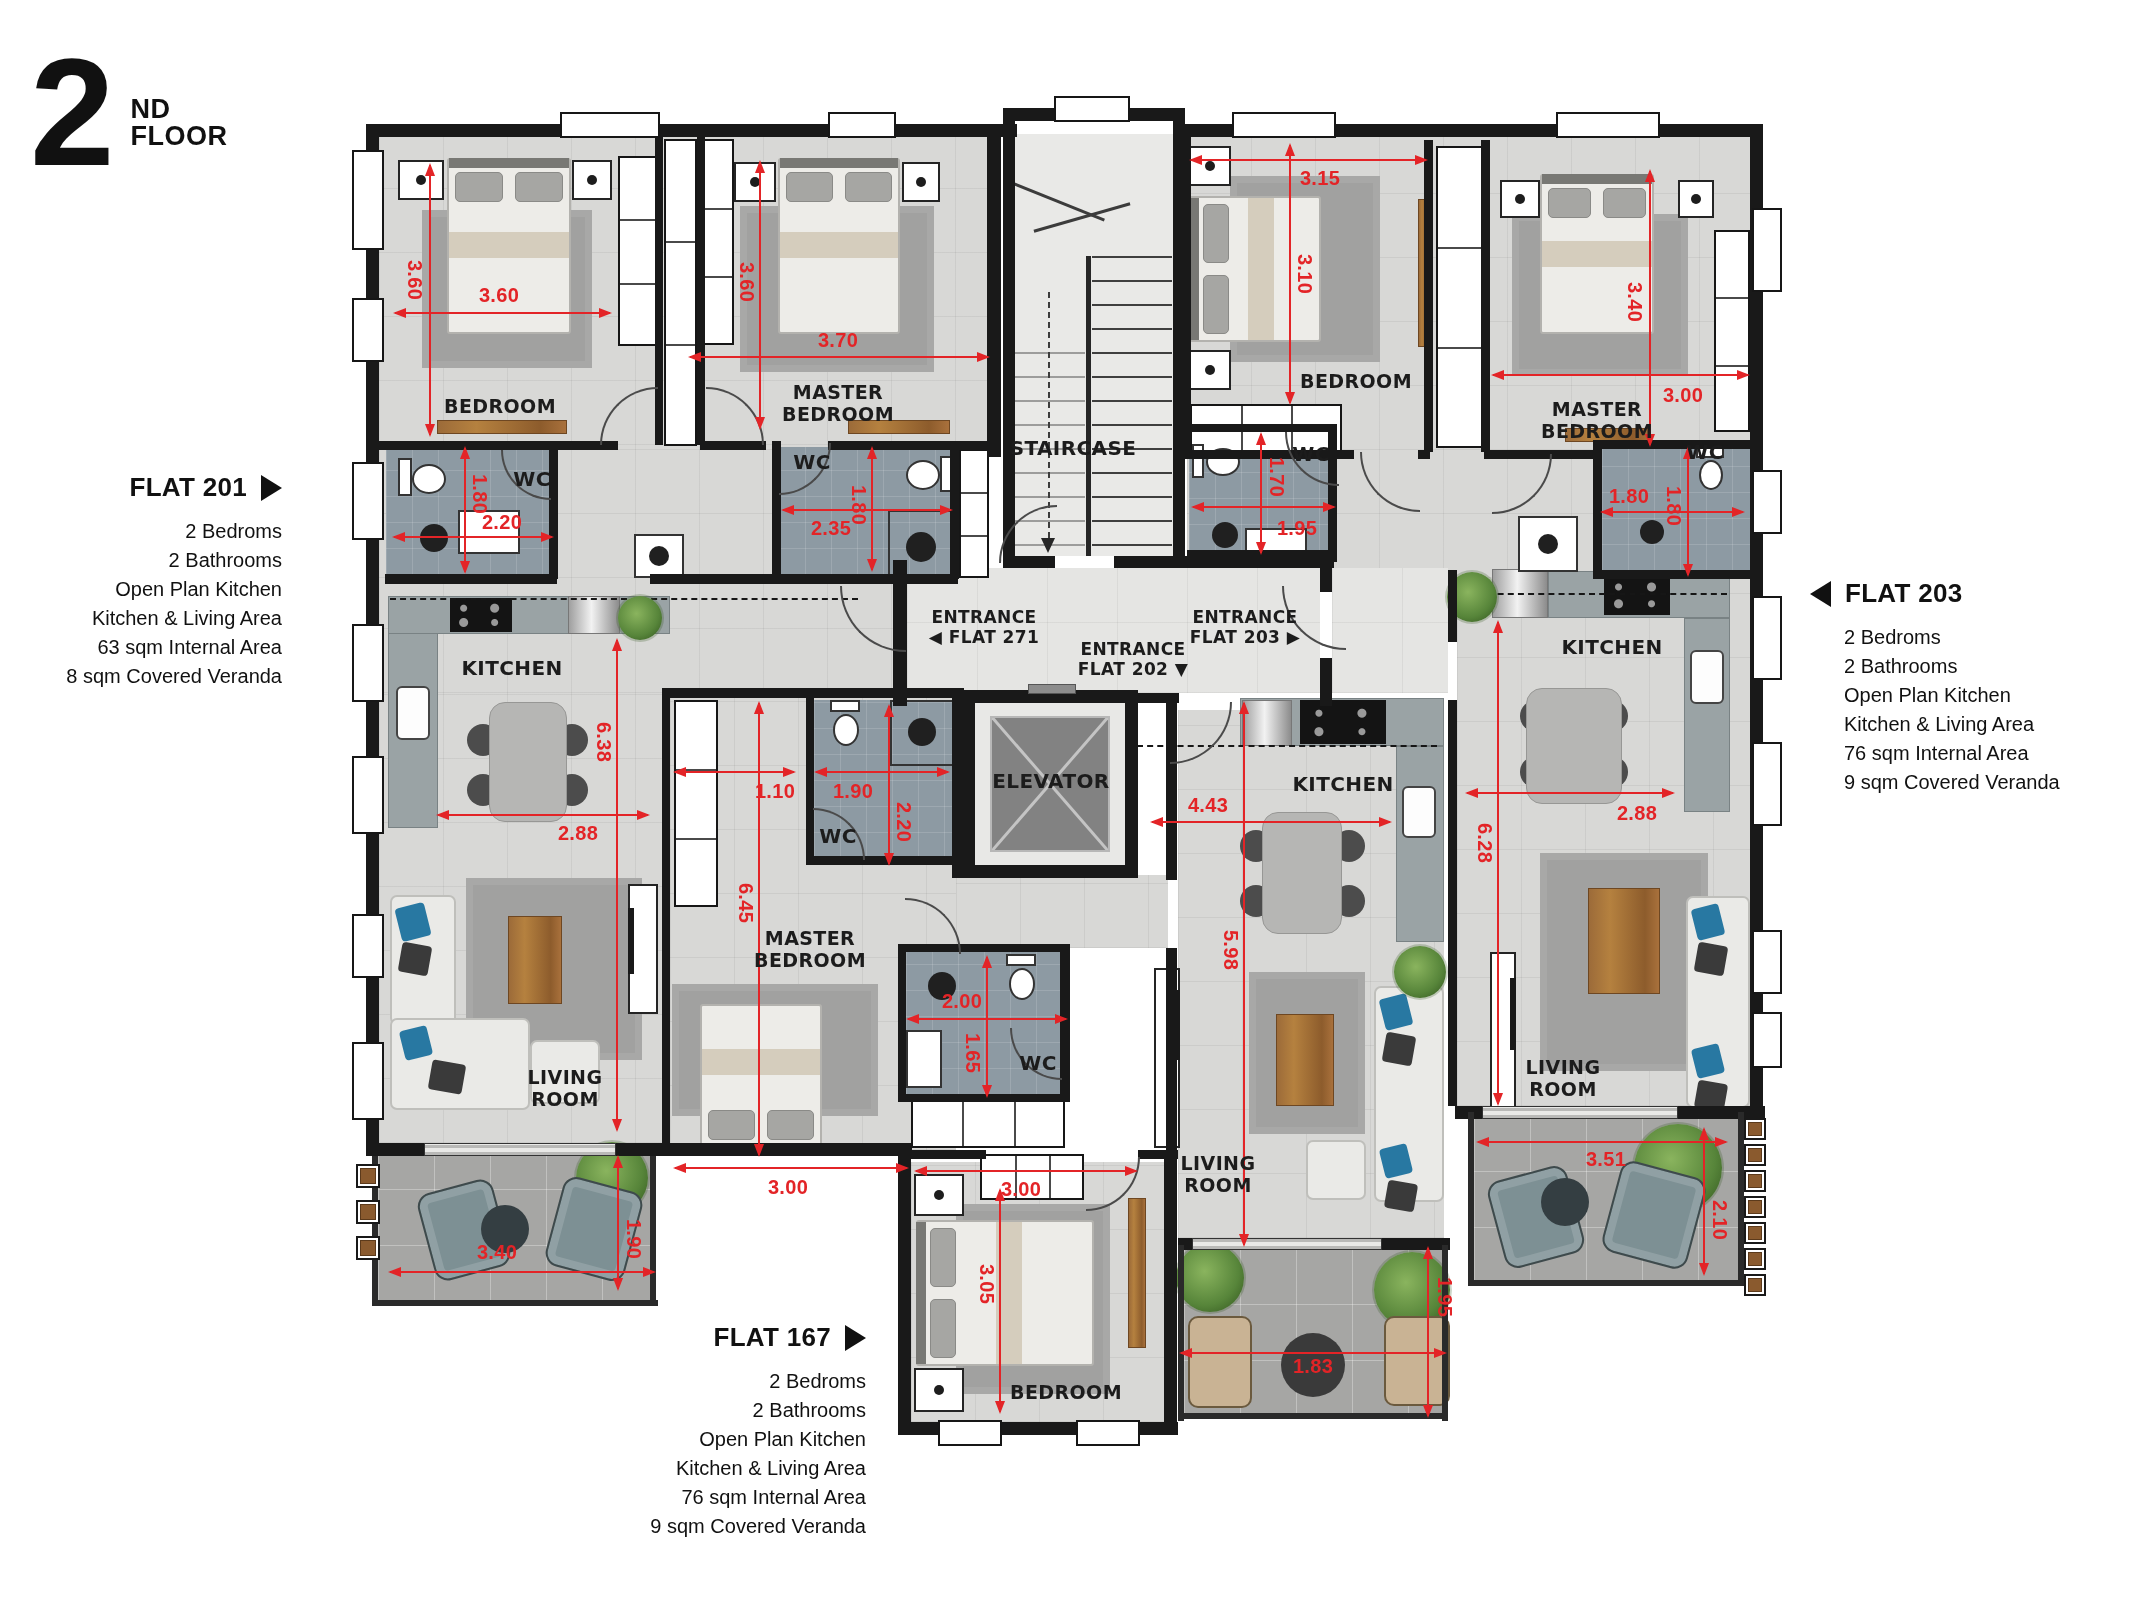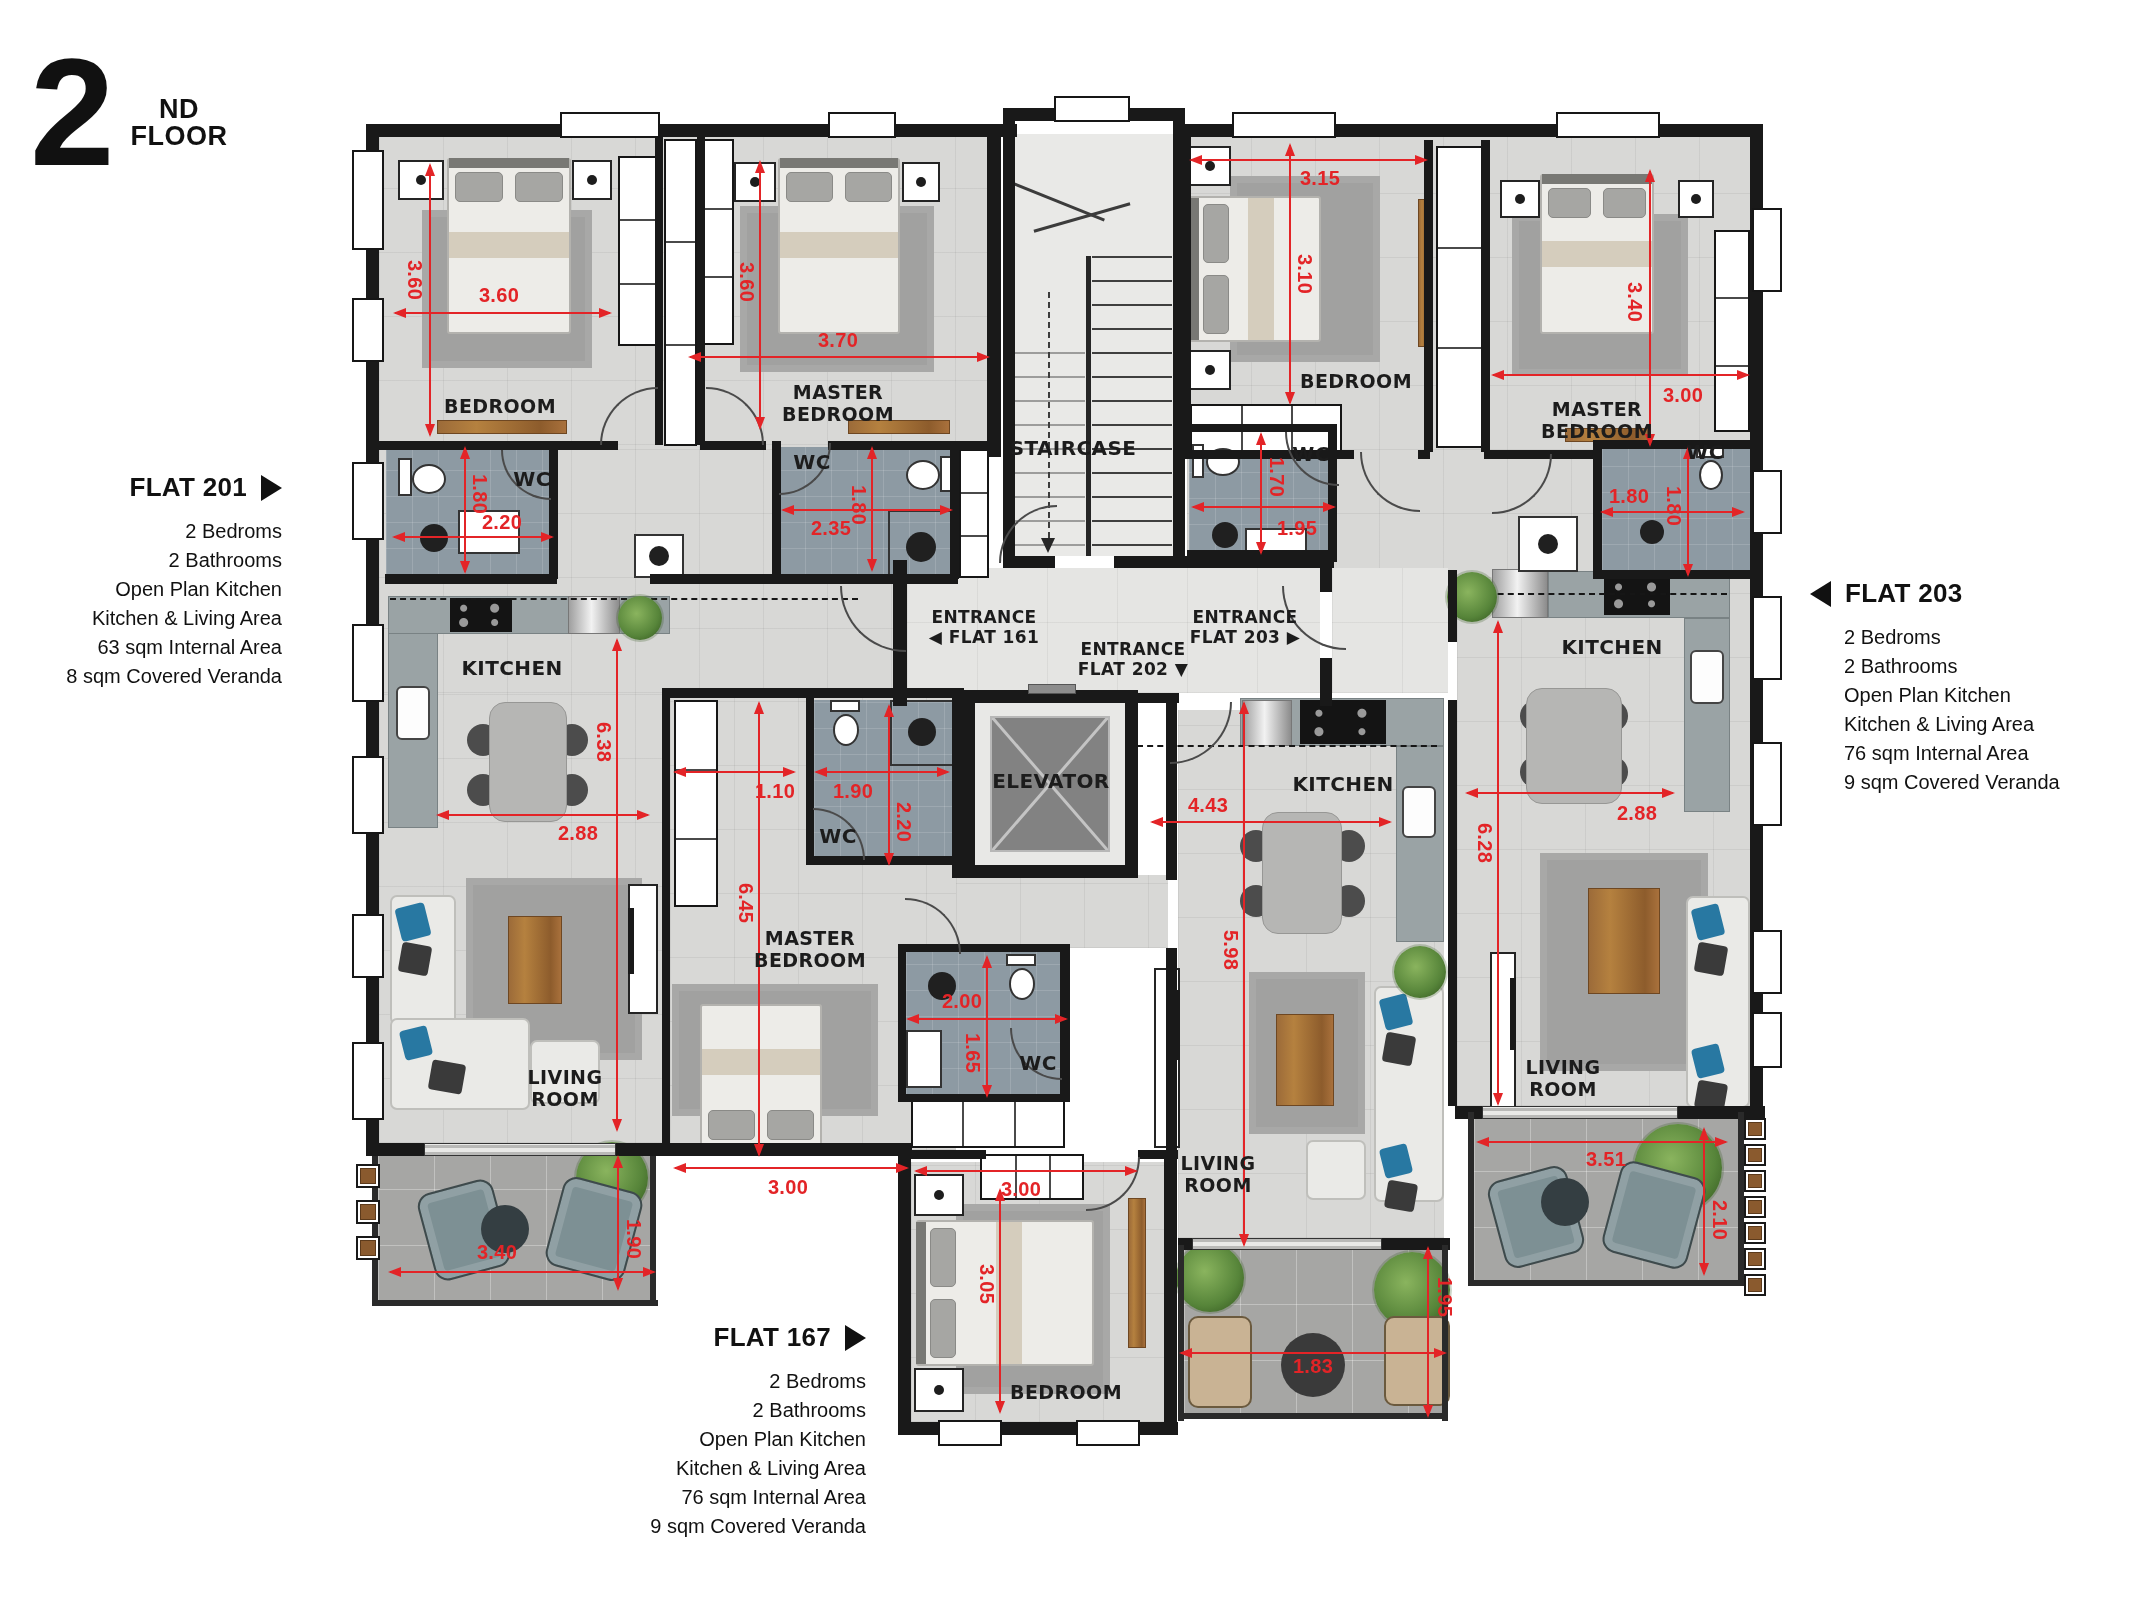--- a/index.html
+++ b/index.html
@@ -70,21 +70,21 @@
   .ar{width:0;height:0;}
   .ar.l{border-top:5px solid transparent;border-bottom:5px solid transparent;border-right:13px solid #e32427;}
   .ar.r{border-top:5px solid transparent;border-bottom:5px solid transparent;border-left:13px solid #e32427;}
   .ar.u{border-left:5px solid transparent;border-right:5px solid transparent;border-bottom:13px solid #e32427;}
   .ar.d{border-left:5px solid transparent;border-right:5px solid transparent;border-top:13px solid #e32427;}
   
   .room-label{font-family:"DejaVu Sans","Liberation Sans",sans-serif;color:#1c1c1c;font-weight:bold;text-align:center;transform:translate(-50%,-50%);white-space:nowrap;letter-spacing:.4px;}
   
   #title{position:absolute;left:30px;top:52px;display:flex;}
   #title .big{font-size:152px;font-weight:800;line-height:120px;color:#111;}
-  #title .col{margin-left:16px;margin-top:44px;font-size:27px;font-weight:bold;color:#111;line-height:27px;letter-spacing:.5px;text-align:center;}
+  #title .col{margin-left:16px;margin-top:44px;font-size:27px;font-weight:bold;color:#111;line-height:27px;letter-spacing:.5px;}
   .flat-info{position:absolute;color:#111;}
   .flat-info .hdr{display:flex;align-items:center;font-size:26px;font-weight:bold;letter-spacing:.3px;}
   .flat-info .details{margin-top:14px;font-size:20px;line-height:29px;}
   .tri{width:0;height:0;}
   .tri.r{border-top:13px solid transparent;border-bottom:13px solid transparent;border-left:21px solid #111;margin-left:14px;}
   .tri.l{border-top:13px solid transparent;border-bottom:13px solid transparent;border-right:21px solid #111;margin-right:14px;}
   .alir{text-align:right;} .alir .hdr{justify-content:flex-end;}
   .alil{text-align:left;}
 </style>
 </head>
@@ -680,21 +680,21 @@
         <div>WC</div>
       </div>
       <div class="abs room-label" style="left: 1705px; top: 452px; font-size: 20px; line-height: 23px;">
         <div>WC</div>
       </div>
       <div class="abs room-label" style="left: 512px; top: 668px; font-size: 20px; line-height: 23px;">
         <div>KITCHEN</div>
       </div>
       <div class="abs room-label" style="left: 984px; top: 627px; font-size: 17px; line-height: 20px;">
         <div>ENTRANCE</div>
-        <div>◀ FLAT 161</div>
+        <div>◀ FLAT 271</div>
       </div>
       <div class="abs room-label" style="left: 1133px; top: 659px; font-size: 17px; line-height: 20px;">
         <div>ENTRANCE</div>
         <div>FLAT 202 ▼</div>
       </div>
       <div class="abs room-label" style="left: 1245px; top: 627px; font-size: 17px; line-height: 20px;">
         <div>ENTRANCE</div>
         <div>FLAT 203 ▶</div>
       </div>
       <div class="abs room-label" style="left: 1051px; top: 781px; font-size: 20px; line-height: 23px;">

